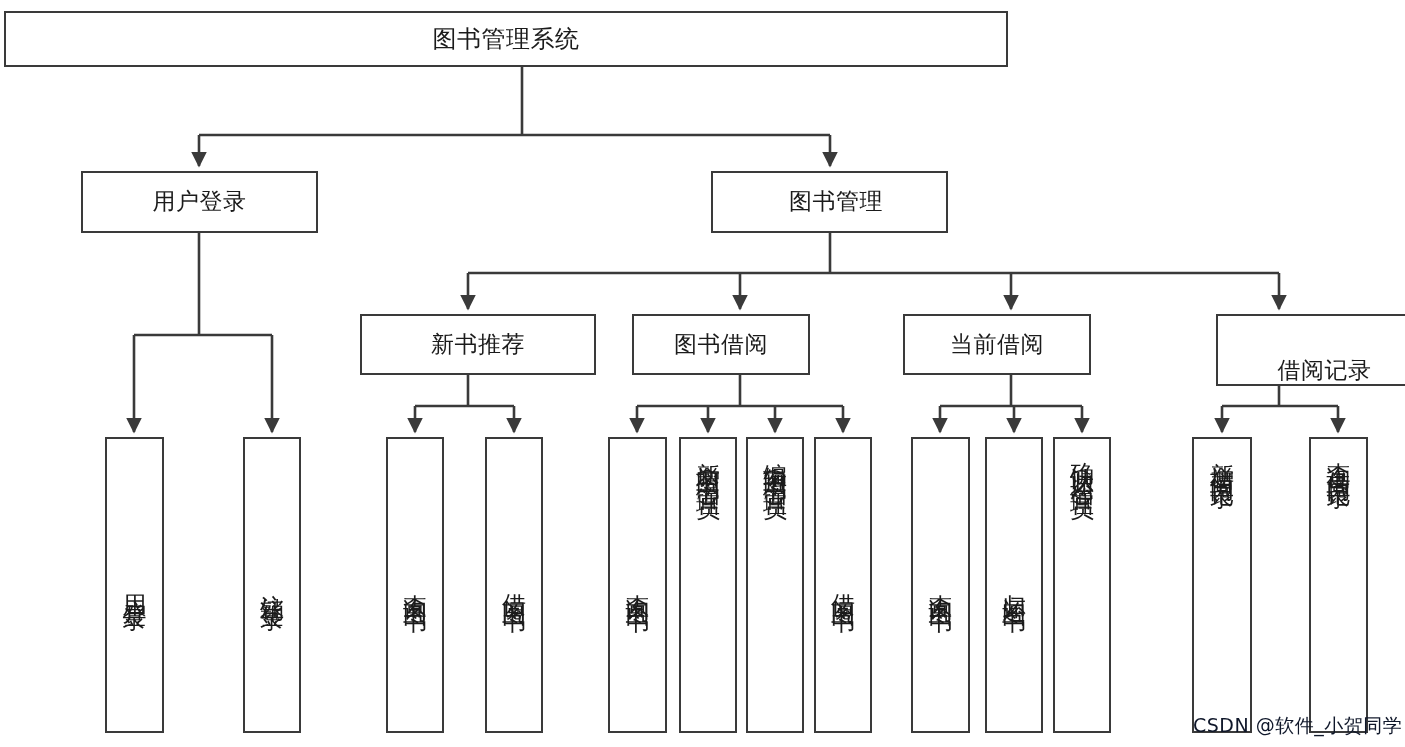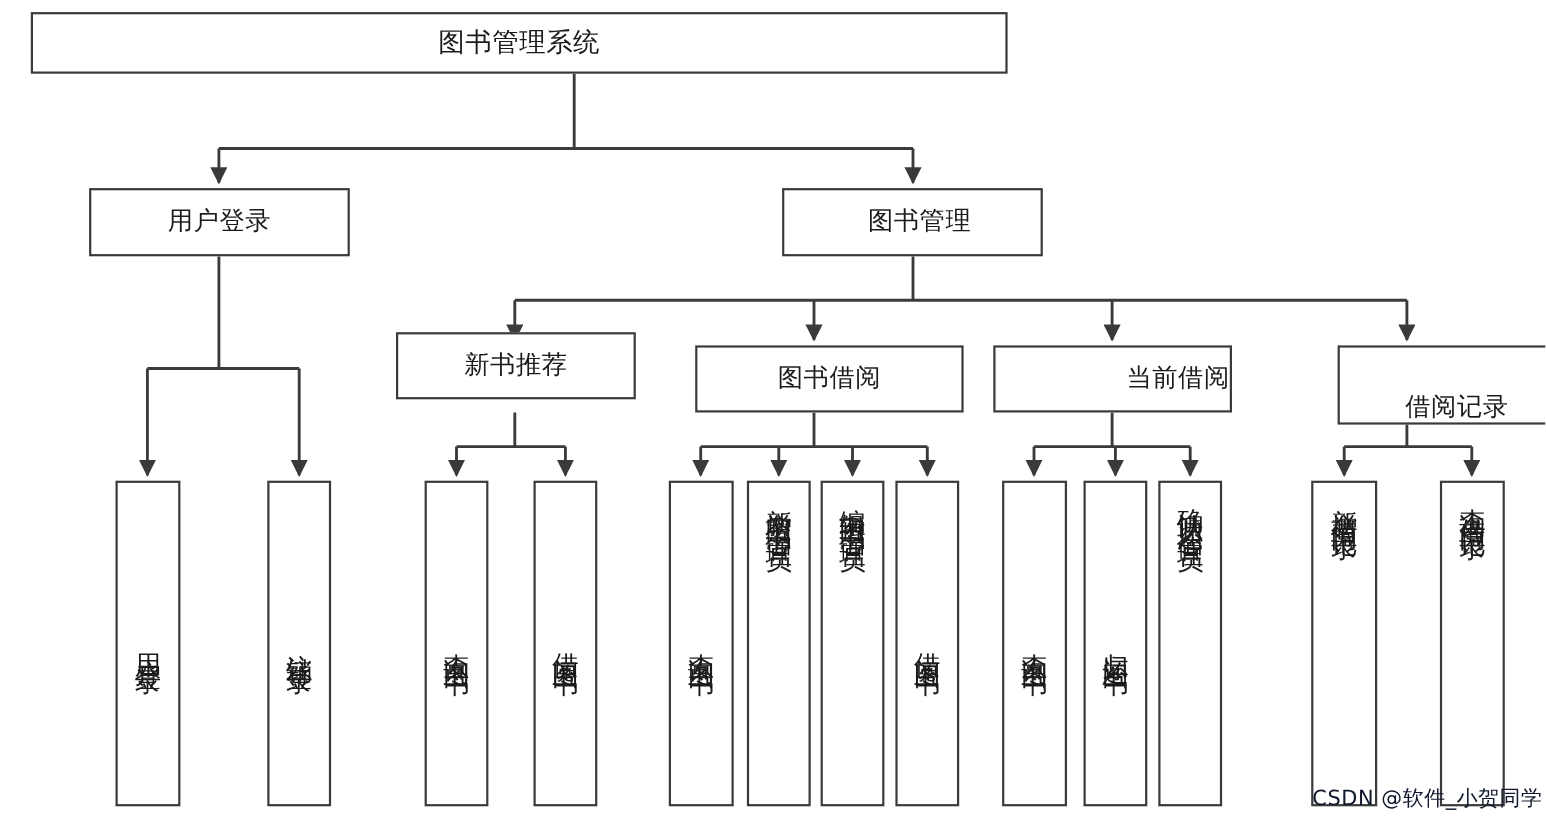--- a/index.html
+++ b/index.html
@@ -129,38 +129,38 @@
       <path d="M 1014,406 L 1014,432" marker-end="url(#arrow)"></path>
       <path d="M 1082,406 L 1082,432" marker-end="url(#arrow)"></path>
 
       <path d="M 1279,375 L 1279,406"></path>
       <path d="M 1222,406 L 1338,406"></path>
       <path d="M 1222,406 L 1222,432" marker-end="url(#arrow)"></path>
       <path d="M 1338,406 L 1338,432" marker-end="url(#arrow)"></path>
     </g>
   </svg>
 
-  <div class="node horiz root" style="left:28px; top:11px; width:888px; height:56px;font-family:Liberation Serif, serif;">
+  <div class="node horiz root" style="left:4px; top:11px; width:1004px; height:56px;">
     <span class="label">图书管理系统</span>
   </div>
 
   <div class="node horiz" style="left:81px; top:171px; width:237px; height:62px;">
     <span class="label">用户登录</span>
   </div>
   <div class="node horiz" style="left:711px; top:171px; width:237px; height:62px;padding-left:13px;">
     <span class="label">图书管理</span>
   </div>
 
-  <div class="node horiz" style="left:360px; top:302px; width:218px; height:61px;">
+  <div class="node horiz" style="left:360px; top:314px; width:236px; height:61px;">
     <span class="label">新书推荐</span>
   </div>
-  <div class="node horiz" style="left:632px; top:314px; width:244px; height:61px;">
+  <div class="node horiz" style="left:632px; top:314px; width:178px; height:61px;">
     <span class="label">图书借阅</span>
   </div>
-  <div class="node horiz" style="left:903px; top:314px; width:217px; height:61px;justify-content:flex-end;">
+  <div class="node horiz" style="left:903px; top:314px; width:188px; height:61px;">
     <span class="label">当前借阅</span>
   </div>
   <div class="node horiz" style="left:1216px; top:314px; width:217px; height:72px;align-items:flex-end;">
     <span class="label">借阅记录</span>
   </div>
 
   <div id="leaf-container">
       <div class="node vert centered" style="left: 105px; top: 437px; width: 59px; height: 296px;">
         <span class="label">用户登录</span>
       </div>

